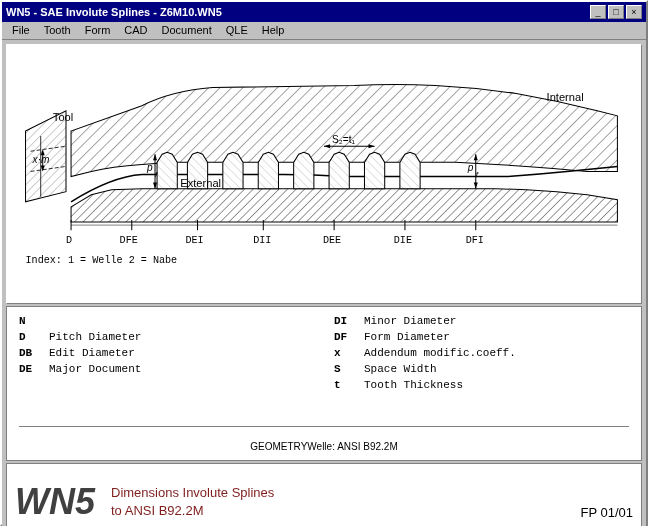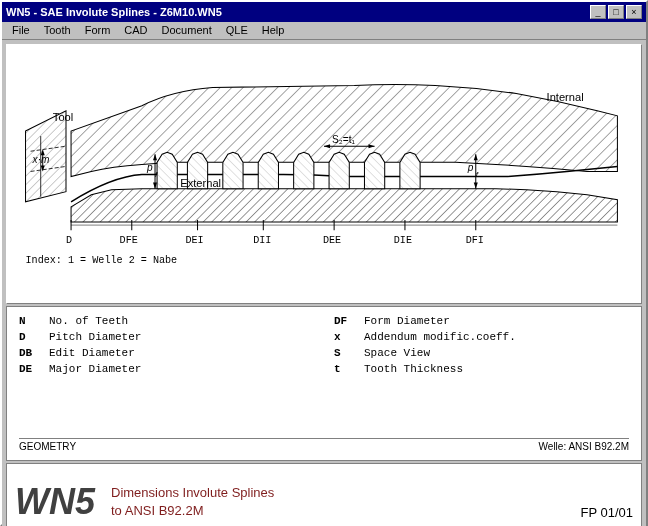--- a/index.html
+++ b/index.html
@@ -143,26 +143,26 @@
       font-weight: bold;
       flex-shrink: 0;
     }
 
     .legend-desc {
       flex: 1;
     }
 
     .legend-footer {
       display: flex;
-      justify-content: space-between;
+      justify-content: center;
       font-size: 10px;
       font-family: 'Arial', sans-serif;
       margin-top: 4px;
       border-top: 1px solid #808080;
-      padding-top: 2px;
+      padding-top: 14px;
     }
 
     
     .info-bar {
       background: white;
       border: 1px solid #808080;
       margin-top: 2px;
       flex: 0 0 60px;
       display: flex;
       align-items: center;
@@ -335,48 +335,51 @@
         <text x="15" y="215" font-size="10" font-family="Courier New">Index:   1 = Welle   2 = Nabe</text>
       </svg>
     </div>
 
     <div class="legend-panel">
       <div class="legend-content">
 
         <div class="legend-left">
           <div class="legend-row">
             <span class="legend-sym">N</span>
-            <span class="legend-desc">No. of Teeth</span>
           </div>
           <div class="legend-row">
             <span class="legend-sym">D</span>
             <span class="legend-desc">Pitch Diameter</span>
           </div>
           <div class="legend-row">
             <span class="legend-sym">DB</span>
             <span class="legend-desc">Edit Diameter</span>
           </div>
           <div class="legend-row">
             <span class="legend-sym">DE</span>
-            <span class="legend-desc">Major Diameter</span>
+            <span class="legend-desc">Major Document</span>
           </div>
         </div>
 
         <div class="legend-right">
+          <div class="legend-row">
+            <span class="legend-sym">DI</span>
+            <span class="legend-desc">Minor Diameter</span>
+          </div>
           <div class="legend-row">
             <span class="legend-sym">DF</span>
             <span class="legend-desc">Form Diameter</span>
           </div>
           <div class="legend-row">
             <span class="legend-sym">x</span>
             <span class="legend-desc">Addendum modific.coeff.</span>
           </div>
           <div class="legend-row">
             <span class="legend-sym">S</span>
-            <span class="legend-desc">Space View</span>
+            <span class="legend-desc">Space Width</span>
           </div>
           <div class="legend-row">
             <span class="legend-sym">t</span>
             <span class="legend-desc">Tooth Thickness</span>
           </div>
         </div>
       </div>
 
       <div class="legend-footer">
         <span>GEOMETRY</span>

